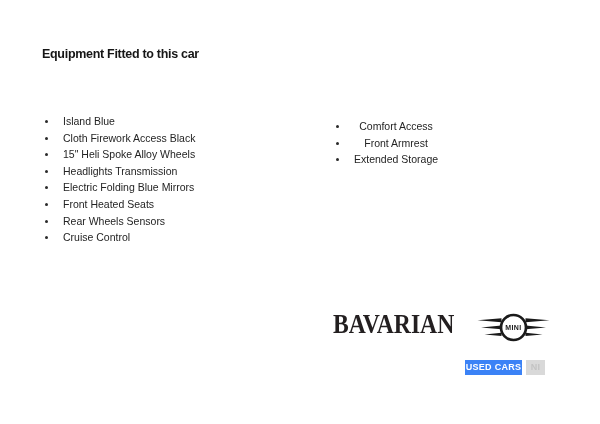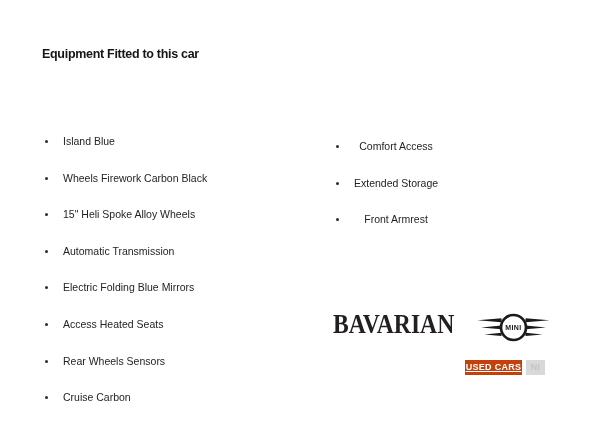--- a/index.html
+++ b/index.html
@@ -34,21 +34,20 @@
     list-style: none;
     font-size: 10.5px;
     color: #242424;
   }
   ul.equip-list li {
     position: relative;
     height: 16.6px;
     line-height: 16.6px;
     padding-left: 19px;
     white-space: nowrap;
-    margin-top: 20px;
   }
   ul.equip-list li::before {
     content: "";
     position: absolute;
     left: 1px;
     top: 7px;
     width: 3px;
     height: 3px;
     border-radius: 50%;
     background: #2a2a2a;
@@ -91,25 +90,24 @@
     gap: 4px;
     font-weight: bold;
     font-size: 9px;
   }
   .badge-usedcars {
     display: flex;
     align-items: center;
     justify-content: center;
     width: 57px;
     height: 14.5px;
-    background: #c2410c;
+    background: #3b82f6;
     color: #ffffff;
     letter-spacing: 0.3px;
     white-space: nowrap;
-    text-decoration: underline;
   }
   .badge-ni {
     display: flex;
     align-items: center;
     justify-content: center;
     width: 19px;
     height: 14.5px;
     background: #d9d9d9;
     color: #c3c3c3;
     letter-spacing: 0.3px;
@@ -117,33 +115,33 @@
 </style>
 </head>
 <body>
 
 <div class="page">
 
   <h1 class="page-title">Equipment Fitted to this car</h1>
 
   <ul class="equip-list equip-list-left">
       <li>Island Blue</li>
-      <li>Wheels Firework Carbon Black</li>
+      <li>Cloth Firework Access Black</li>
       <li>15" Heli Spoke Alloy Wheels</li>
-      <li>Automatic Transmission</li>
+      <li>Headlights Transmission</li>
       <li>Electric Folding Blue Mirrors</li>
-      <li>Access Heated Seats</li>
+      <li>Front Heated Seats</li>
       <li>Rear Wheels Sensors</li>
-      <li>Cruise Carbon</li>
+      <li>Cruise Control</li>
     </ul>
 
   <ul class="equip-list equip-list-right">
       <li>Comfort Access</li>
+      <li>Front Armrest</li>
       <li>Extended Storage</li>
-      <li>Front Armrest</li>
     </ul>
 
   <div class="dealer-logo-text">BAVARIAN</div>
 
   <svg class="mini-logo" viewBox="0 0 76 33" xmlns="http://www.w3.org/2000/svg">
     <g fill="#1a1a1a">
 
       <polygon points="0.5,9.3 24.5,7.2 24.5,11.2"></polygon>
       <polygon points="4,16.4 24.5,14.6 24.5,18.2"></polygon>
       <polygon points="7.5,23.4 24.5,21.8 24.5,25"></polygon>

